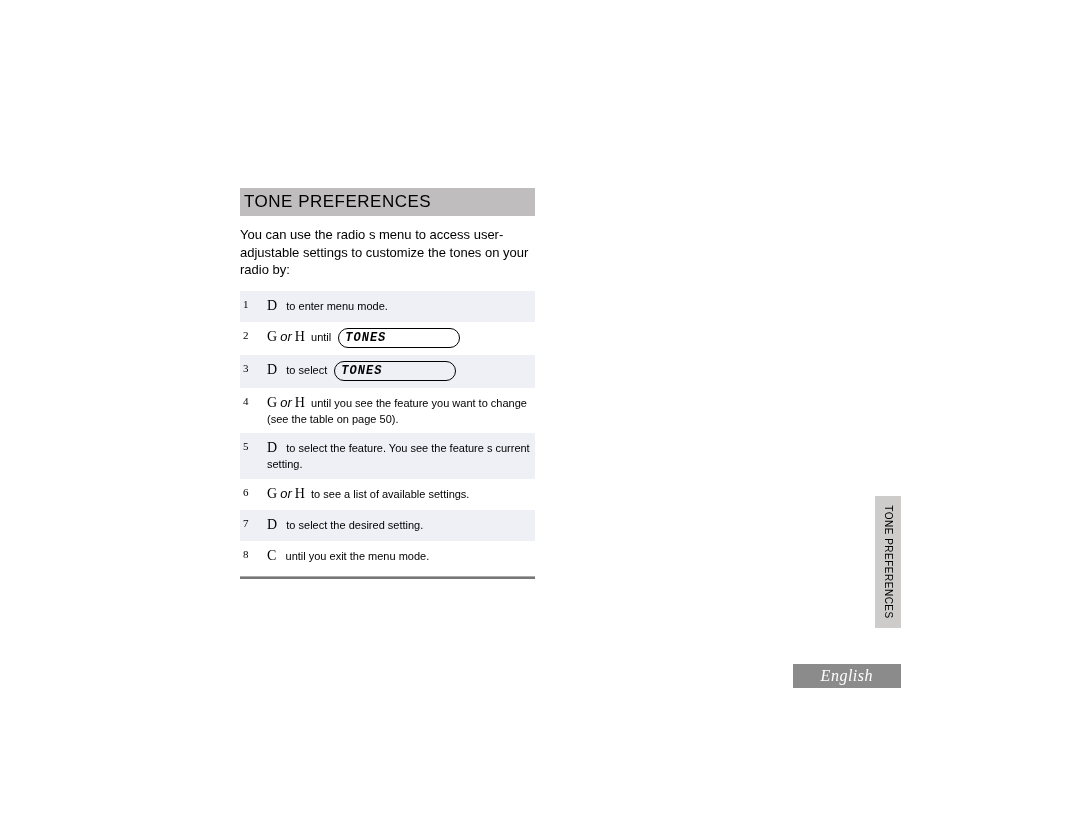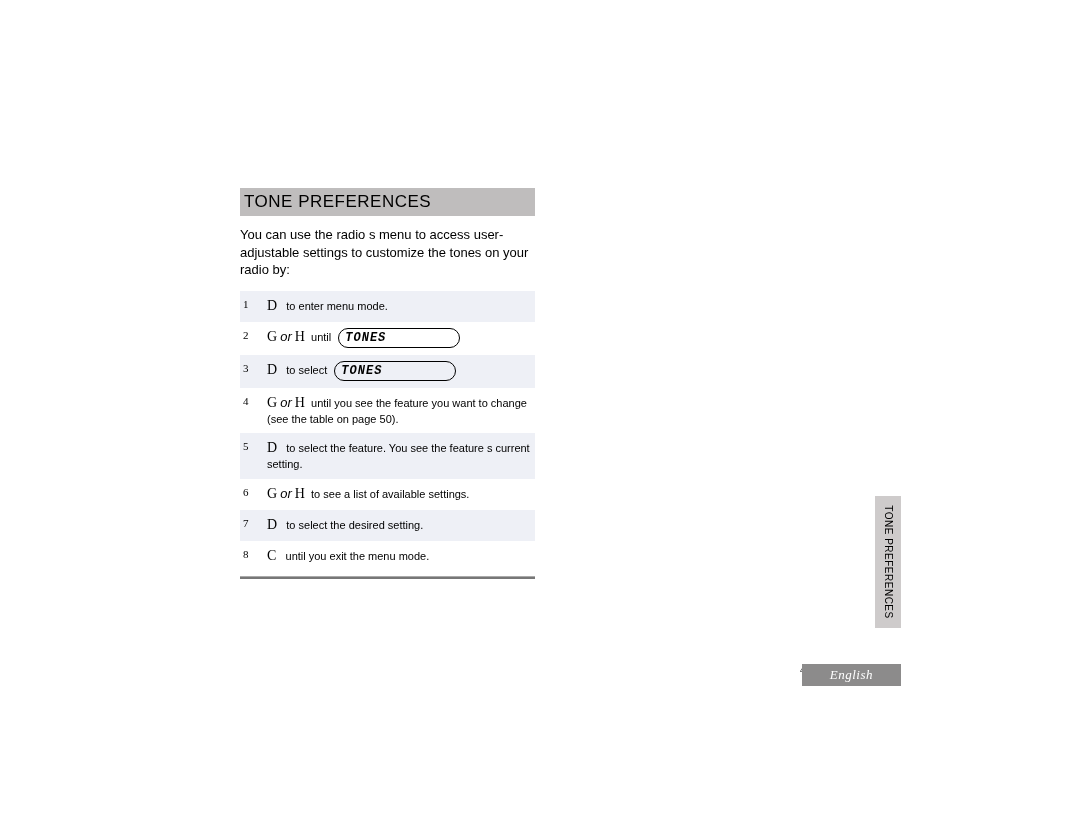--- a/index.html
+++ b/index.html
@@ -14,21 +14,21 @@
   td.num{width:18px;font-size:13px;font-family:Georgia,serif;padding-left:6px;}
   .key{font-size:14px;font-family:Georgia,serif;display:inline;}
   .or{font-style:italic;font-size:13px;}
   .lcd{display:inline-block;border:1.5px solid #000;border-radius:10px;padding:1px 6px 0 6px;margin-left:4px;vertical-align:middle;min-width:108px;}
   .lcd span{font-family:"Courier New",monospace;font-size:12px;letter-spacing:1px;font-style:italic;font-weight:bold;}
   .bottom-rule{border-top:1px solid #aaa;margin-top:4px;}
   .bottom-rule2{border-top:2px solid #777;}
   .sidetab{position:absolute;top:496px;right:107px;width:26px;height:132px;background:#cecbcb;}
   .sidetab div{position:absolute;top:50%;left:50%;transform:translate(-50%,-50%) rotate(90deg);transform-origin:center;white-space:nowrap;font-size:10px;letter-spacing:0.5px;font-variant:small-caps;}
   .pagenum{position:absolute;top:664px;left:800px;font-size:10px;font-family:Liberation Serif, serif;}
-  .langbox{position:absolute;top:664px;right:107px;background:#8c8b8b;color:#fff;font-size:13px;padding:3px 28px;font-family:Georgia,serif;font-style:italic;letter-spacing:0.5px;}
+  .langbox{position:absolute;top:664px;right:107px;background:#8c8b8b;color:#fff;font-size:16px;padding:3px 28px;font-family:Georgia,serif;font-style:italic;letter-spacing:0.5px;}
 </style>
 </head>
 <body>
 
 <div class="page">
 
   <div class="content">
     <div class="title-bar">
       <span>TONE PREFERENCES</span>
     </div>

